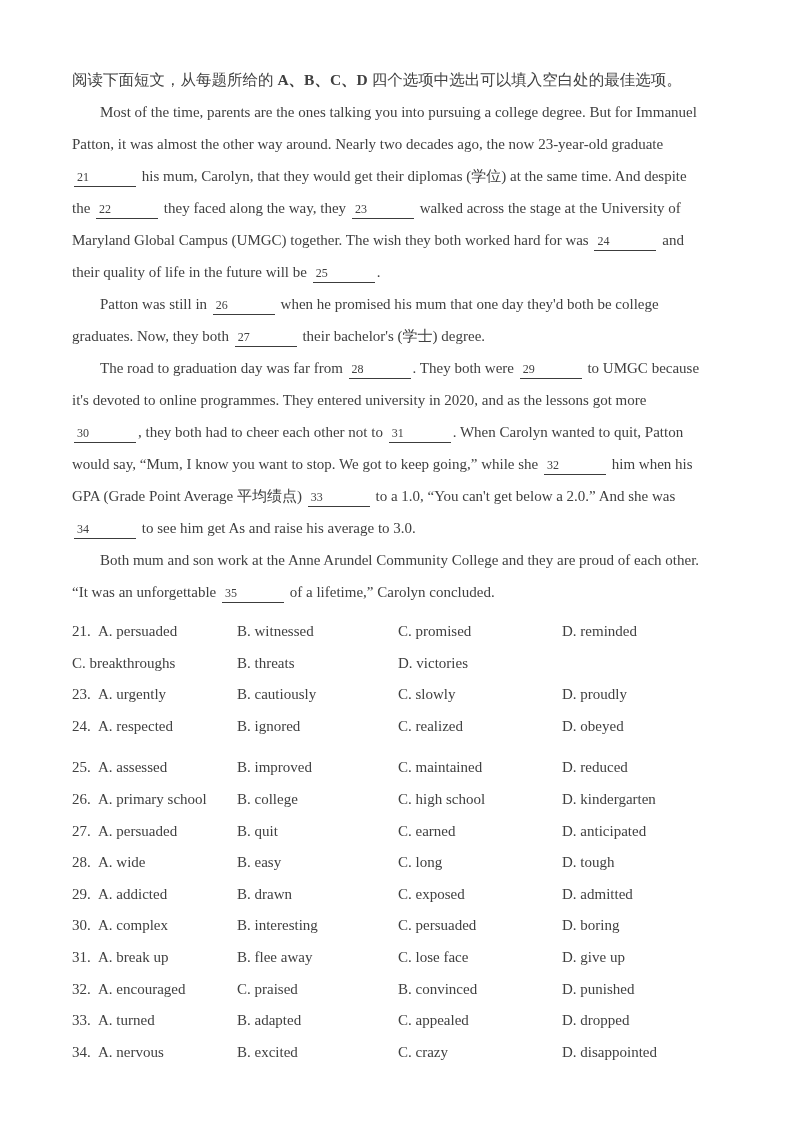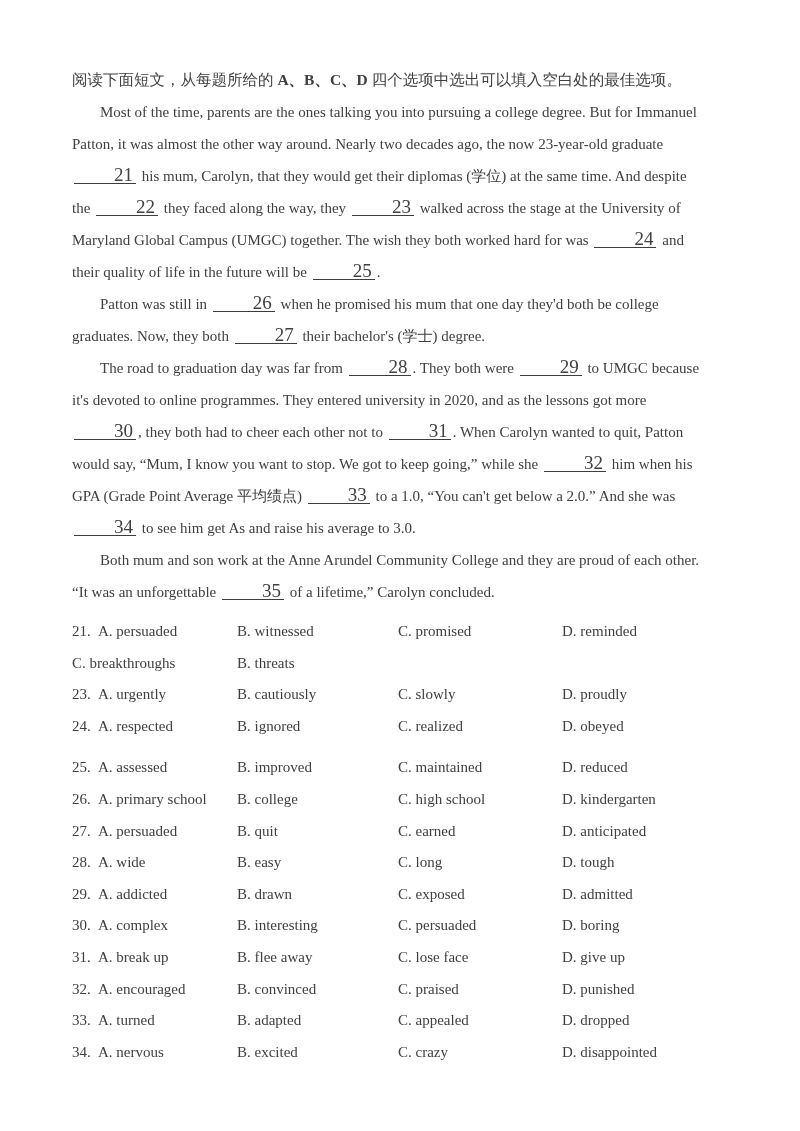--- a/index.html
+++ b/index.html
@@ -17,24 +17,24 @@
   }
   .instruction { margin: 0; line-height: 32px; font-size: 15.5px; }
   .seg.bold { font-weight: bold; }
   .para { margin: 0; line-height: 32px; text-indent: 28px; text-align: left; }
   .blank {
     display: inline-block;
     min-width: 62px;
     padding: 0 3px;
     margin: 0 2px;
     border-bottom: 1px solid #3c3c3c;
-    text-align: right;
+    text-align: left;
     text-indent: 0;
     line-height: 17px;
-    font-size: 19px;
+    font-size: 12px;
     vertical-align: baseline;
   }
   .questions { margin-top: 8px; }
   .q-row {
     display: grid;
     grid-template-columns: 165px 161px 164px 1fr;
     line-height: 31.6px;
   }
   .q-row:nth-child(5) { margin-top: 10px; }
   .q-num { display: inline-block; min-width: 26px; }
@@ -54,20 +54,21 @@
   <div id="questions" class="questions">
       <div class="q-row">
         <span class="q-cell"><span class="q-num">21.</span><span>A. persuaded</span></span>
         <span class="q-cell">B. witnessed</span>
         <span class="q-cell">C. promised</span>
         <span class="q-cell">D. reminded</span>
       </div>
       <div class="q-row">
         <span class="q-cell">C. breakthroughs</span>
         <span class="q-cell">B. threats</span>
+        <span class="q-cell">D. victories</span>
       </div>
       <div class="q-row">
         <span class="q-cell"><span class="q-num">23.</span><span>A. urgently</span></span>
         <span class="q-cell">B. cautiously</span>
         <span class="q-cell">C. slowly</span>
         <span class="q-cell">D. proudly</span>
       </div>
       <div class="q-row">
         <span class="q-cell"><span class="q-num">24.</span><span>A. respected</span></span>
         <span class="q-cell">B. ignored</span>
@@ -111,22 +112,22 @@
         <span class="q-cell">D. boring</span>
       </div>
       <div class="q-row">
         <span class="q-cell"><span class="q-num">31.</span><span>A. break up</span></span>
         <span class="q-cell">B. flee away</span>
         <span class="q-cell">C. lose face</span>
         <span class="q-cell">D. give up</span>
       </div>
       <div class="q-row">
         <span class="q-cell"><span class="q-num">32.</span><span>A. encouraged</span></span>
+        <span class="q-cell">C. praised</span>
         <span class="q-cell">B. convinced</span>
-        <span class="q-cell">C. praised</span>
         <span class="q-cell">D. punished</span>
       </div>
       <div class="q-row">
         <span class="q-cell"><span class="q-num">33.</span><span>A. turned</span></span>
         <span class="q-cell">B. adapted</span>
         <span class="q-cell">C. appealed</span>
         <span class="q-cell">D. dropped</span>
       </div>
       <div class="q-row">
         <span class="q-cell"><span class="q-num">34.</span><span>A. nervous</span></span>

